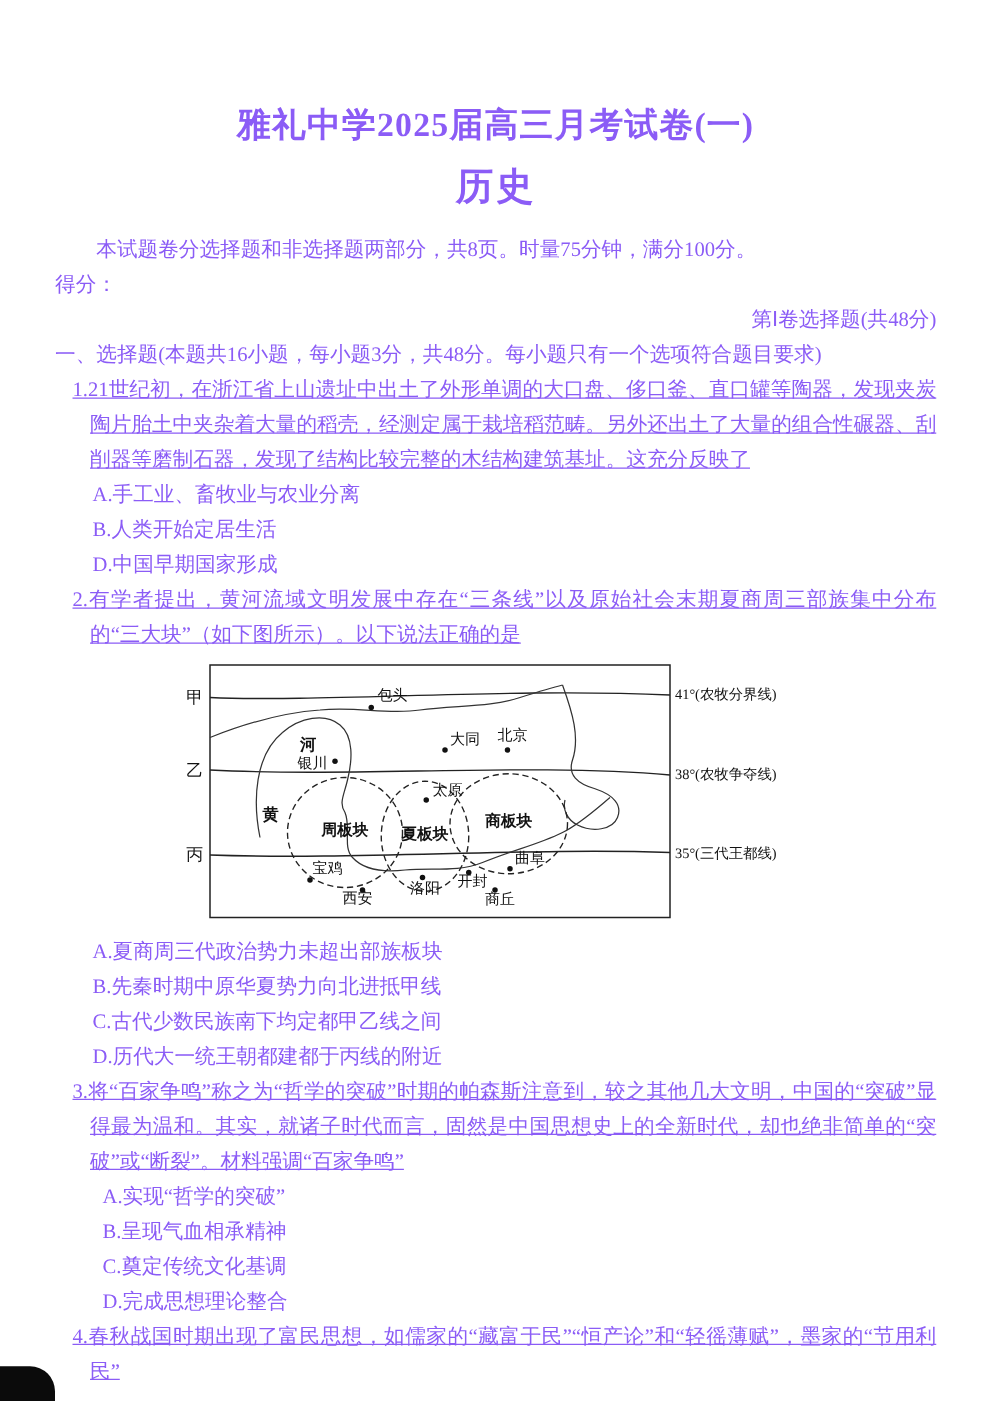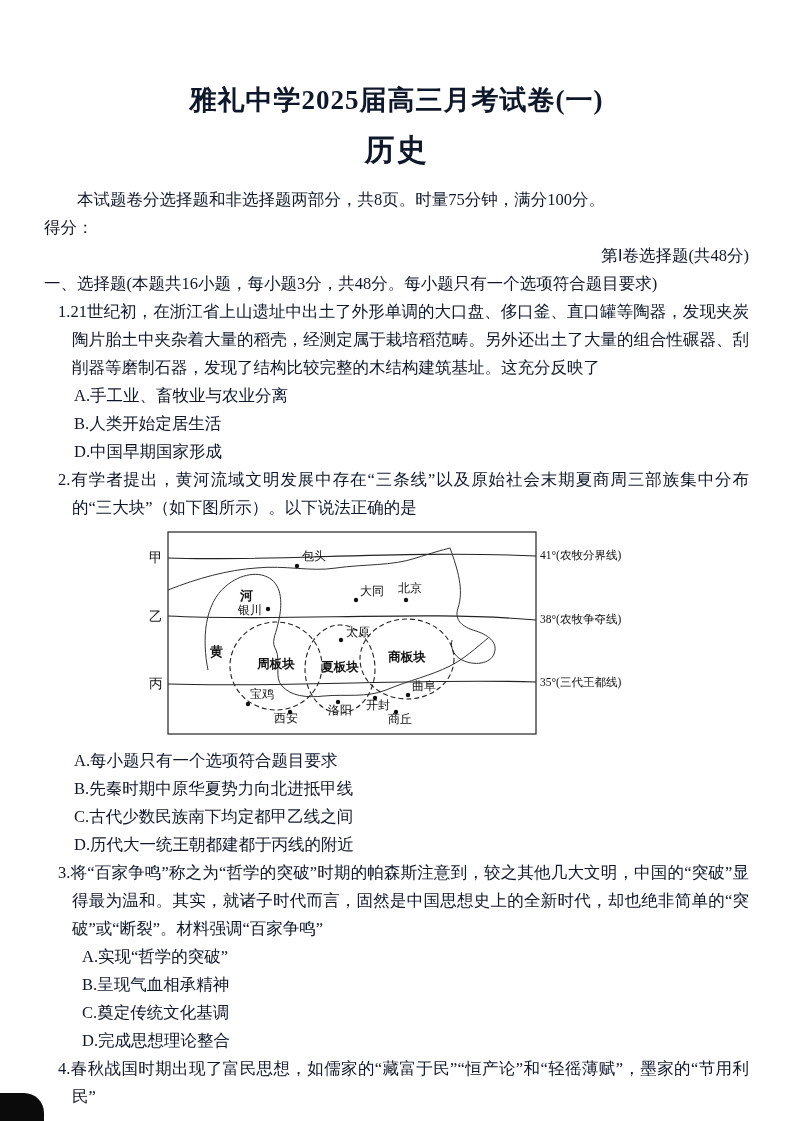--- a/index.html
+++ b/index.html
@@ -2,40 +2,40 @@
 <html><head>
 <meta charset="utf-8">
 <style>
   * { margin:0; padding:0; box-sizing:border-box; }
   html,body { background:#ffffff; }
   .page {
     position:relative;
     width:793px; height:1121px;
     margin:0 auto;
     background:#fff;
-    color:#0f172a;
+    color:#8b5cf6;
     font-family:"Liberation Serif", serif;
     font-size:16.5px;
     padding:84px 44px 0 44px;
     overflow:hidden;
   }
   .title {
     text-align:center; font-size:27px; font-weight:bold;
     line-height:32px; letter-spacing:1px;
   }
   .subject {
     text-align:center; font-size:30px; font-weight:bold;
     line-height:32px; margin-top:18px; letter-spacing:2px;
   }
   p { line-height:28px; }
   .intro { margin-top:20px; text-indent:2em; }
   .score { text-align:left; padding-right:34px; }
   .section-title { text-align:right; }
   .instruction { }
-  .stem { padding-left:28px; text-indent:-14px; text-align:justify; }
+  .stem { padding-left:28px; text-indent:-14px; text-align:justify;text-decoration:underline; }
   .opt { padding-left:30px; }
   .optrow { display:flex; padding-left:38px; line-height:28px;flex-direction:column; }
   .optrow.r1 span:first-child { width:238px; }
   .optrow.r2 span:first-child { width:158px; }
 
   
   .map-figure { margin:6px 0 0 100px; width:502px; }
   svg text { font-family:"Liberation Serif", serif; fill:#111; }
   .mbox  { fill:none; stroke:#222; stroke-width:1.2; }
   .mline { fill:none; stroke:#222; stroke-width:1.1; }
@@ -128,21 +128,21 @@
         <text class="mcity" x="222" y="181">开封</text>
         <text class="mcity" x="244" y="195">商丘</text>
         <text class="mcity" x="268" y="162">曲阜</text>
 
         <text class="mblock" x="132" y="140">周板块</text>
         <text class="mblock" x="196" y="143">夏板块</text>
         <text class="mblock" x="263" y="133">商板块</text>
       </svg>
     </figure>
 
-    <p class="opt">A.每小题只有一个选项符合题目要求</p>
+    <p class="opt">A.夏商周三代政治势力未超出部族板块</p>
     <p class="opt">B.先秦时期中原华夏势力向北进抵甲线</p>
     <p class="opt">C.古代少数民族南下均定都甲乙线之间</p>
     <p class="opt">D.历代大一统王朝都建都于丙线的附近</p>
   </div>
 
   <div class="q">
     <p class="stem">3.将“百家争鸣”称之为“哲学的突破”时期的帕森斯注意到，较之其他几大文明，中国的“突破”显得最为温和。其实，就诸子时代而言，固然是中国思想史上的全新时代，却也绝非简单的“突破”或“断裂”。材料强调“百家争鸣”</p>
     <div class="optrow r1">
       <span>A.实现“哲学的突破”</span>
       <span>B.呈现气血相承精神</span>

